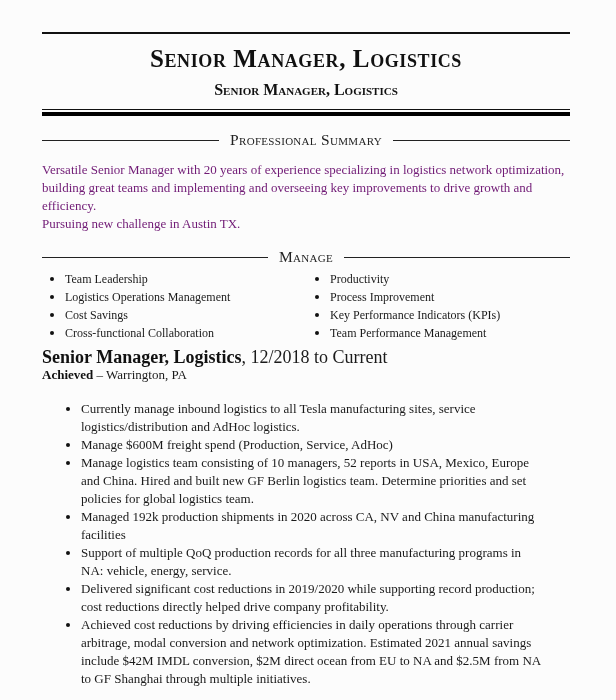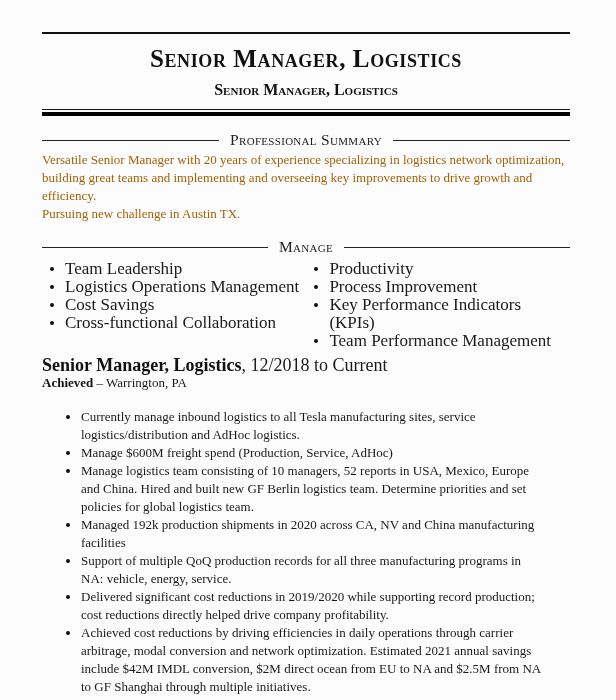--- a/index.html
+++ b/index.html
@@ -70,28 +70,28 @@
   .section-heading .title {
     font-variant: small-caps;
     font-size: 15.5px;
     padding: 0 11px;
     color: #222;
     letter-spacing: 0.3px;
   }
   .summary {
     font-size: 13px;
     line-height: 18px;
-    margin-top: 1px;
-    color: #a16207;
+    margin-top: 11px;
+    color: #701a75;
   }
   .summary p { margin: 0; }
   .skills {
     display: flex;
     margin-top: 3px;
-    font-size: 17px;
+    font-size: 12px;
     line-height: 18px;
   }
   .skills ul {
     list-style: none;
     margin: 0;
     padding: 0;
   }
   .skills .col-left { width: 265px; }
   .skills li, .bullets li {
     position: relative;

